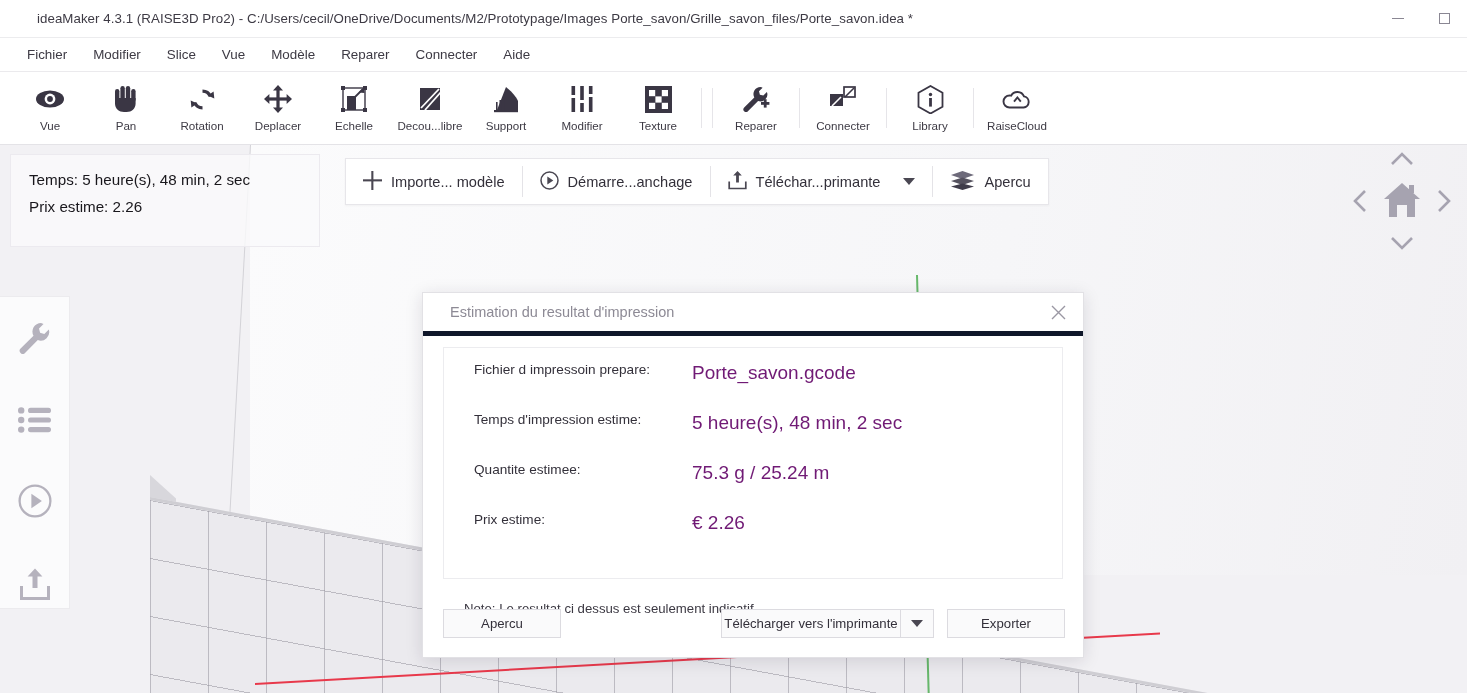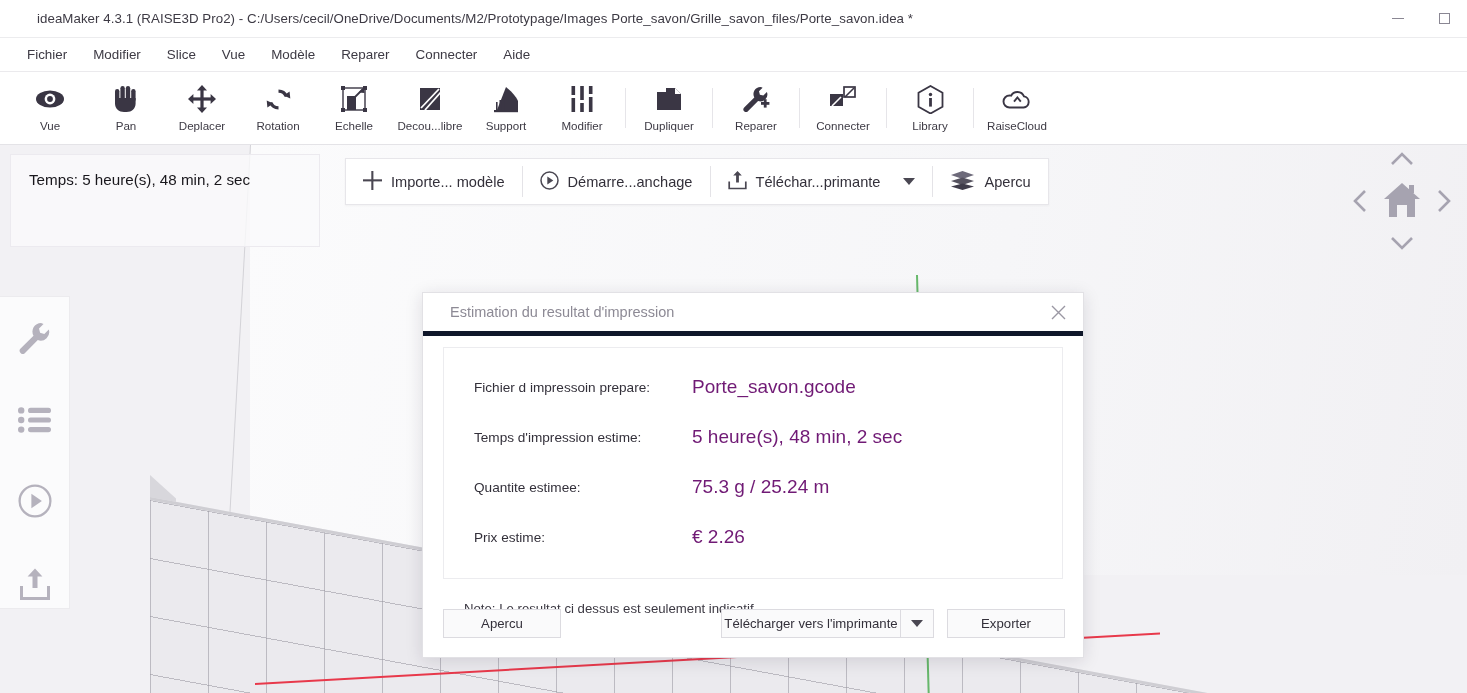--- a/index.html
+++ b/index.html
@@ -156,21 +156,21 @@
     border-bottom:5px solid #0f172a;
   }
   #dlg-title{ font-size:14.5px; color:#8d8a95; margin-left:10px; }
   #dlg-close{ margin-left:auto; width:34px;height:34px; display:flex;align-items:center;justify-content:center; }
   #dlg-close svg{ display:block; }
   #dlg-body{ padding:11px 20px 0 20px; }
   #rows{
     border:1px solid #ececef;
     padding:14px 0 16px 0;
   }
-  .row{ display:flex; height:50px; align-items:center; padding-left:30px; }
+  .row{ display:flex; height:50px; padding-left:30px; }
   .row .lbl{ width:218px; font-size:13.6px; color:#33303a; }
   .row .val{ font-size:19px; color:#701a75; }
   #note{ font-size:13.2px; color:#3b3842; margin:22px 0 0 21px; }
   #dlg-footer{
     position:absolute; left:0; bottom:0; width:662px; height:68px;
     display:flex; align-items:center; padding:0 20px;
   }
   .dbtn{
     height:29px; background:#fafafb; border:1px solid #dcdbe0;
     font-size:13.2px; color:#33303a;
@@ -243,42 +243,42 @@
           <rect x="12.8" y="1" width="4.4" height="16" rx="2.2" fill="#3a3644"></rect>
           <rect x="18.2" y="4" width="4.4" height="13" rx="2.2" fill="#3a3644"></rect>
           <path d="M2 13h20.6v5.5c0 5-4 8.5-9 8.5h-2.6c-5 0-9-3.5-9-8.5z" fill="#3a3644"></path>
         </svg>
     </span>
     <span class="tl">Pan</span>
   </div>
 
   <div class="tool">
     <span class="ic">
+      <svg width="27" height="27" viewBox="0 0 27 27">
+          <path d="M13.5 3.6a10 10 0 0 1 9.3 6.4l-3 1a6.9 6.9 0 0 0-6.3-4.2z" fill="#3a3644"></path>
+          <path d="M24.6 5.4l.7 7.2-6.6-3z" fill="#3a3644"></path>
+          <path d="M13.5 23.4a10 10 0 0 1-9.3-6.4l3-1a6.9 6.9 0 0 0 6.3 4.2z" fill="#3a3644"></path>
+          <path d="M2.4 21.6l-.7-7.2 6.6 3z" fill="#3a3644"></path>
+        </svg>
+    </span>
+    <span class="tl">Rotation</span>
+  </div>
+
+  <div class="tool">
+    <span class="ic">
       <svg width="28" height="28" viewBox="0 0 28 28">
           <rect x="12.4" y="2" width="3.2" height="24" fill="#3a3644"></rect>
           <rect x="2" y="12.4" width="24" height="3.2" fill="#3a3644"></rect>
           <path d="M14 0l5 5.4H9z" fill="#3a3644"></path>
           <path d="M14 28l5-5.4H9z" fill="#3a3644"></path>
           <path d="M0 14l5.4-5v10z" fill="#3a3644"></path>
           <path d="M28 14l-5.4-5v10z" fill="#3a3644"></path>
         </svg>
     </span>
     <span class="tl">Deplacer</span>
-  </div>
-
-  <div class="tool">
-    <span class="ic">
-      <svg width="27" height="27" viewBox="0 0 27 27">
-          <path d="M13.5 3.6a10 10 0 0 1 9.3 6.4l-3 1a6.9 6.9 0 0 0-6.3-4.2z" fill="#3a3644"></path>
-          <path d="M24.6 5.4l.7 7.2-6.6-3z" fill="#3a3644"></path>
-          <path d="M13.5 23.4a10 10 0 0 1-9.3-6.4l3-1a6.9 6.9 0 0 0 6.3 4.2z" fill="#3a3644"></path>
-          <path d="M2.4 21.6l-.7-7.2 6.6 3z" fill="#3a3644"></path>
-        </svg>
-    </span>
-    <span class="tl">Rotation</span>
   </div>
 
   <div class="tool">
     <span class="ic">
       <svg width="28" height="28" viewBox="0 0 28 28">
           <rect x="3" y="3" width="22" height="22" fill="none" stroke="#3a3644" stroke-width="1.4"></rect>
           <rect x="1" y="1" width="4" height="4" fill="#3a3644"></rect>
           <rect x="23" y="1" width="4" height="4" fill="#3a3644"></rect>
           <rect x="1" y="23" width="4" height="4" fill="#3a3644"></rect>
           <rect x="23" y="23" width="4" height="4" fill="#3a3644"></rect>
@@ -321,34 +321,37 @@
           <rect x="2.5" y="13" width="3.6" height="14" fill="#3a3644"></rect>
           <rect x="11.2" y="1" width="3.6" height="14" fill="#3a3644"></rect>
           <rect x="11.2" y="18" width="3.6" height="9" fill="#3a3644"></rect>
           <rect x="19.9" y="1" width="3.6" height="8" fill="#3a3644"></rect>
           <rect x="19.9" y="12" width="3.6" height="15" fill="#3a3644"></rect>
         </svg>
     </span>
     <span class="tl">Modifier</span>
   </div>
 
+  <div class="tool">
+    <span class="ic">
+      <svg width="27" height="27" viewBox="0 0 27 27">
+          <rect x="0" y="0" width="27" height="27" fill="#3a3644"></rect>
+          <rect x="4" y="4" width="6.2" height="6.2" fill="#fff"></rect>
+          <rect x="16.8" y="4" width="6.2" height="6.2" fill="#fff"></rect>
+          <rect x="10.4" y="10.4" width="6.2" height="6.2" fill="#fff"></rect>
+          <rect x="4" y="16.8" width="6.2" height="6.2" fill="#fff"></rect>
+          <rect x="16.8" y="16.8" width="6.2" height="6.2" fill="#fff"></rect>
+        </svg>
+    </span>
+    <span class="tl">Texture</span>
+  </div>
 
 
   <div class="tsep"></div>
 
-  <div class="tool">
-    <span class="ic">
-      <svg width="27" height="27" viewBox="0 0 27 27">
-          <rect x="1" y="6" width="14" height="18" fill="#3a3644"></rect>
-          <path d="M10 2h9l6 6v16H10z" fill="#3a3644"></path>
-          <path d="M19 2v6h6z" fill="#fff"></path>
-        </svg>
-    </span>
-    <span class="tl">Dupliquer</span>
-  </div>
 
   <div class="tsep"></div>
 
   <div class="tool">
     <span class="ic">
       <svg width="28" height="26" viewBox="0 0 28 26">
           <path d="M18.4 1a7 7 0 0 0-6.1 10.4L2.2 21.6a2.6 2.6 0 0 0 3.7 3.7L16.1 15.1A7 7 0 0 0 24.9 6l-3.6 3.6-3.4-.9-.9-3.4L20.6 1.7A7 7 0 0 0 18.4 1z" fill="#3a3644"></path>
           <rect x="19" y="16" width="8.4" height="2.8" fill="#3a3644"></rect>
           <rect x="21.8" y="13.2" width="2.8" height="8.4" fill="#3a3644"></rect>
         </svg>
@@ -393,20 +396,21 @@
           <path d="M12 13.6l3.4-4.2 3.4 4.2" fill="none" stroke="#3a3644" stroke-width="1.9"></path>
         </svg>
     </span>
     <span class="tl">RaiseCloud</span>
   </div>
 
 </div>
 
 <div id="info-panel">
   <div>Temps: 5 heure(s), 48 min, 2 sec</div>
+  <div>Prix estime: 2.26</div>
 </div>
 
 <div id="actionbar">
   <div class="act">
     <span>
       <svg width="19" height="19" viewBox="0 0 19 19">
           <rect x="8.3" y="0" width="2.1" height="19" fill="#4a4752"></rect>
           <rect x="0" y="8.3" width="19" height="2.1" fill="#4a4752"></rect>
         </svg>
     </span>

